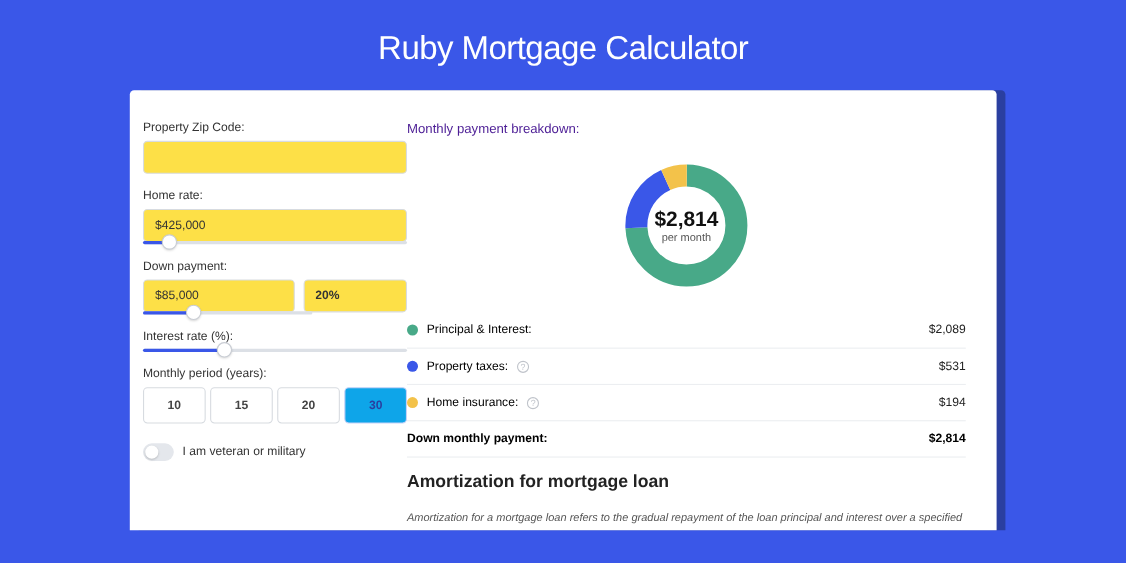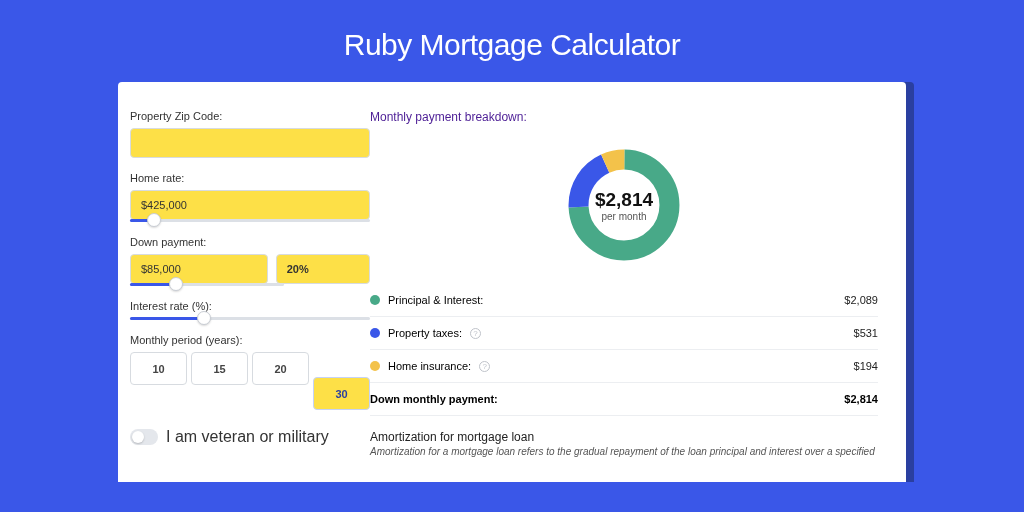--- a/index.html
+++ b/index.html
@@ -82,41 +82,40 @@
     border-radius: 4px;
     font-size: 11px;
     font-weight: 600;
     color: #444;
     display: flex;
     align-items: center;
     justify-content: center;
     cursor: pointer;
   }
   .period-btn.active {
-    background: #fde047;
+    background: #0ea5e9;
     border-color: #c5d2f7;
     color: #2a3fa0;
-    margin-top: 25px;
   }
   .toggle-row { display: flex; align-items: center; gap: 8px; margin-top: 18px; }
   .toggle {
     width: 28px; height: 16px;
     background: #e4e7ec;
     border-radius: 10px;
     position: relative;
   }
   .toggle-knob {
     width: 12px; height: 12px;
     background: #fff;
     border-radius: 50%;
     position: absolute;
     top: 2px; left: 2px;
     box-shadow: 0 1px 2px rgba(0,0,0,0.2);
   }
-  .toggle-label { font-size: 16px; color: #333; }
+  .toggle-label { font-size: 11px; color: #333; }
 
   .breakdown-title { font-size: 12px; font-weight: 400; color: #4c1d95; margin-bottom: 6px; }
   .donut-wrap { display: flex; justify-content: center; align-items: center; height: 150px; position: relative; margin-bottom: 4px;}
   .donut { width: 120px; height: 120px; }
   .donut-center {
     position: absolute;
     text-align: center;
   }
   .donut-value { font-size: 19px; font-weight: 800; color: #111; }
   .donut-sub { font-size: 10px; color: #555; }
@@ -148,21 +147,21 @@
   .legend-val { font-weight: 400; color: #222; }
   .total-row {
     display: flex;
     justify-content: space-between;
     padding: 10px 0;
     font-size: 11px;
     font-weight: 700;
     border-bottom: 1px solid #eceef1;
     margin-bottom: 14px;
   }
-  .amort-title { font-size: 12px; font-weight: 400; color: #222; margin-top: 10px; margin-bottom: 0; }
+  .amort-title { font-size: 16px; font-weight: 700; color: #222; margin-top: 10px; margin-bottom: 16px; }
   .amort-text { font-size: 10px; color: #555; line-height: 1.5; font-style: italic; }
 </style>
 </head>
 <body>
 
 <h1 class="page-title">Ruby Mortgage Calculator</h1>
 
 <div class="card">
 
   <div class="left">

